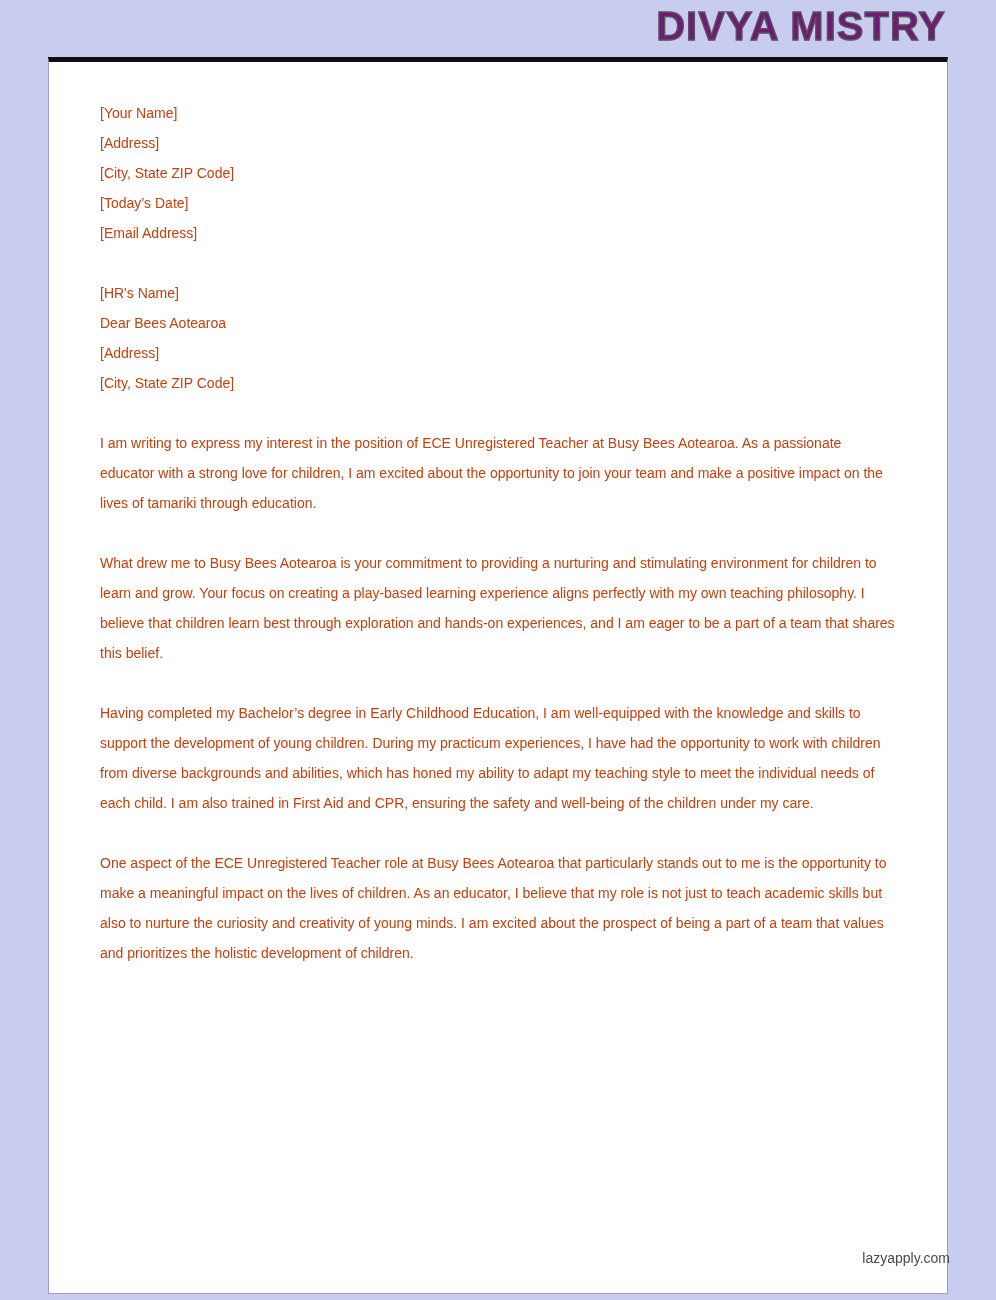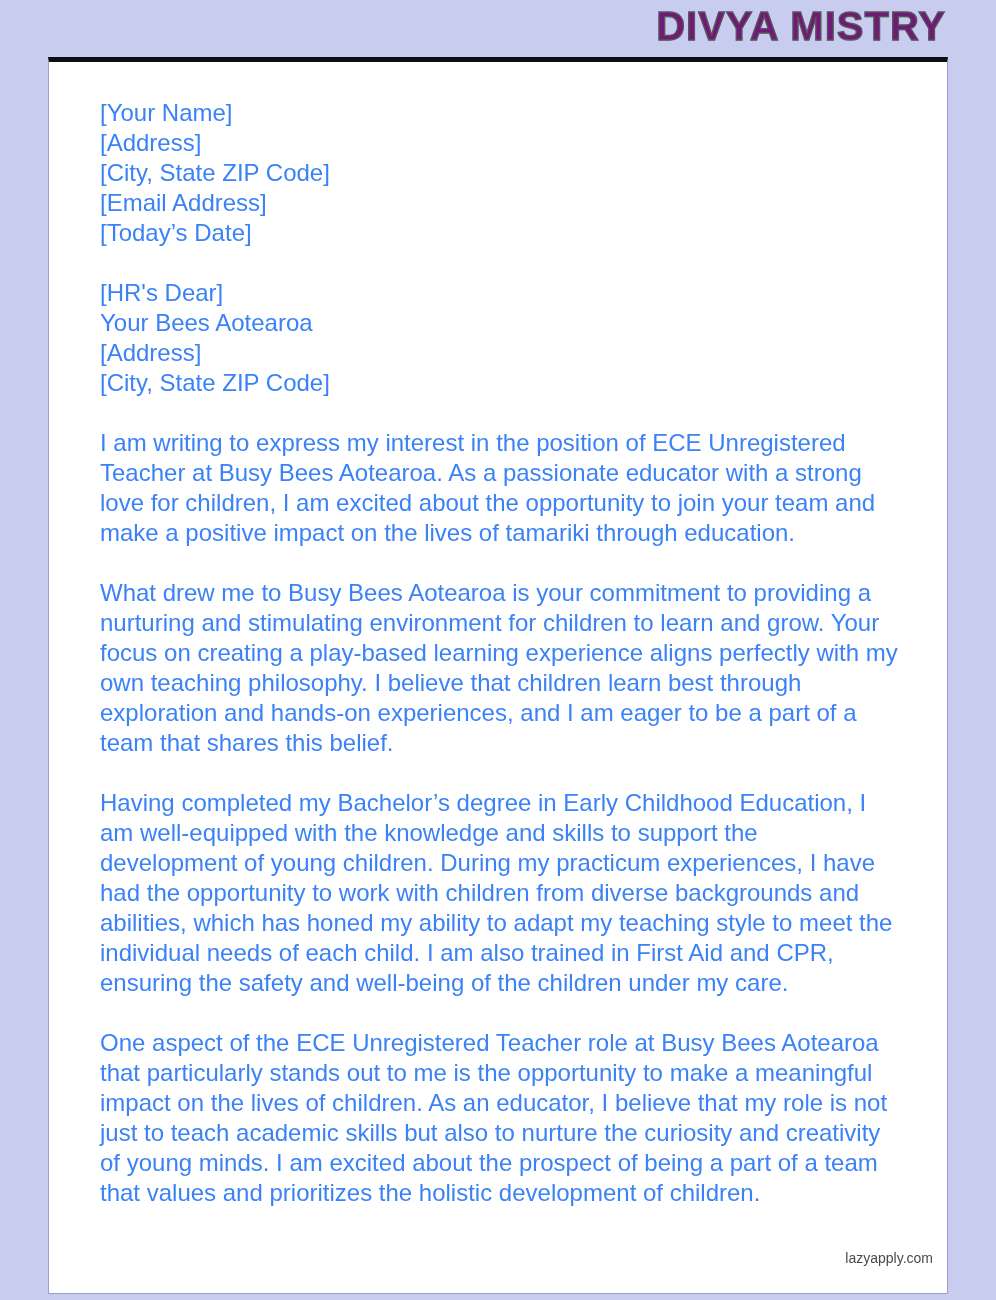--- a/index.html
+++ b/index.html
@@ -35,60 +35,60 @@
     background: #ffffff;
     border-top: 5px solid #0e0e10;
     border-left: 1px solid #99a0c9;
     border-right: 1px solid #99a0c9;
     border-bottom: 1px solid #99a0c9;
     box-sizing: border-box;
     overflow: hidden;
   }
   .letter {
     padding: 36px 48px 0 51px;
-    color: #3b82f6;
-    font-size: 24px;
+    color: #c2410c;
+    font-size: 14px;
     line-height: 30px;
   }
   .block {
     margin: 0 0 30px 0;
   }
   .line {
     margin: 0;
   }
   .para {
     margin: 0 0 30px 0;
   }
   .watermark {
     position: absolute;
-    right: 63px;
+    right: 46px;
     bottom: 34px;
     font-size: 14px;
     color: #4a4a4e;
   }
 </style>
 </head>
 <body>
 
 <div class="brand">DIVYA MISTRY</div>
 
 <div class="page">
   <div class="letter">
 
     <div class="block">
       <p class="line">[Your Name]</p>
       <p class="line">[Address]</p>
       <p class="line">[City, State ZIP Code]</p>
+      <p class="line">[Today’s Date]</p>
       <p class="line">[Email Address]</p>
-      <p class="line">[Today’s Date]</p>
     </div>
 
     <div class="block">
-      <p class="line">[HR's Dear]</p>
-      <p class="line">Your Bees Aotearoa</p>
+      <p class="line">[HR's Name]</p>
+      <p class="line">Dear Bees Aotearoa</p>
       <p class="line">[Address]</p>
       <p class="line">[City, State ZIP Code]</p>
     </div>
 
 
     <p class="para">I am writing to express my interest in the position of ECE Unregistered Teacher at Busy Bees Aotearoa. As a passionate educator with a strong love for children, I am excited about the opportunity to join your team and make a positive impact on the lives of tamariki through education.</p>
     <p class="para">What drew me to Busy Bees Aotearoa is your commitment to providing a nurturing and stimulating environment for children to learn and grow. Your focus on creating a play-based learning experience aligns perfectly with my own teaching philosophy. I believe that children learn best through exploration and hands-on experiences, and I am eager to be a part of a team that shares this belief.</p>
     <p class="para">Having completed my Bachelor’s degree in Early Childhood Education, I am well-equipped with the knowledge and skills to support the development of young children. During my practicum experiences, I have had the opportunity to work with children from diverse backgrounds and abilities, which has honed my ability to adapt my teaching style to meet the individual needs of each child. I am also trained in First Aid and CPR, ensuring the safety and well-being of the children under my care.</p>
     <p class="para">One aspect of the ECE Unregistered Teacher role at Busy Bees Aotearoa that particularly stands out to me is the opportunity to make a meaningful impact on the lives of children. As an educator, I believe that my role is not just to teach academic skills but also to nurture the curiosity and creativity of young minds. I am excited about the prospect of being a part of a team that values and prioritizes the holistic development of children.</p>
 

